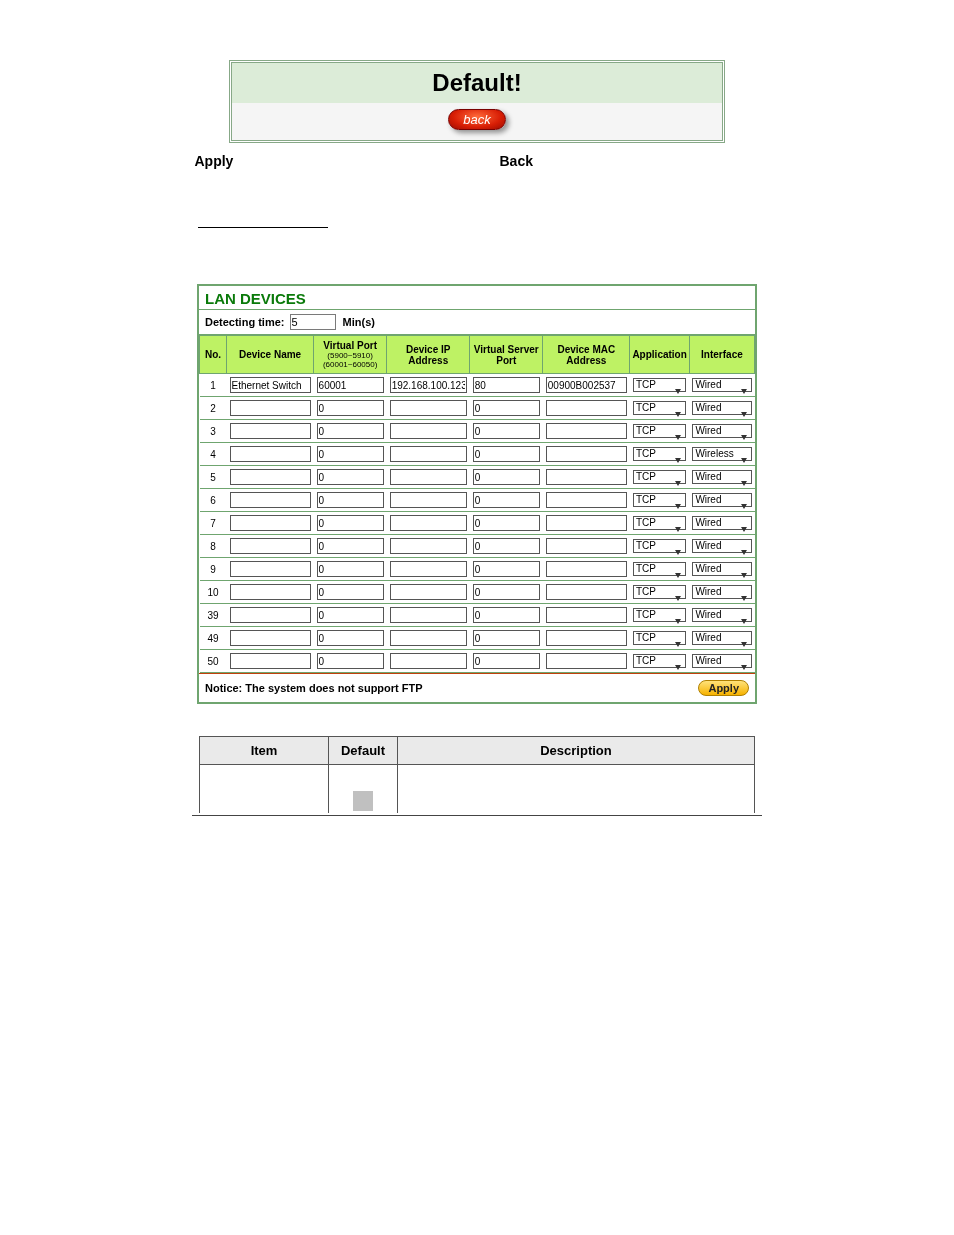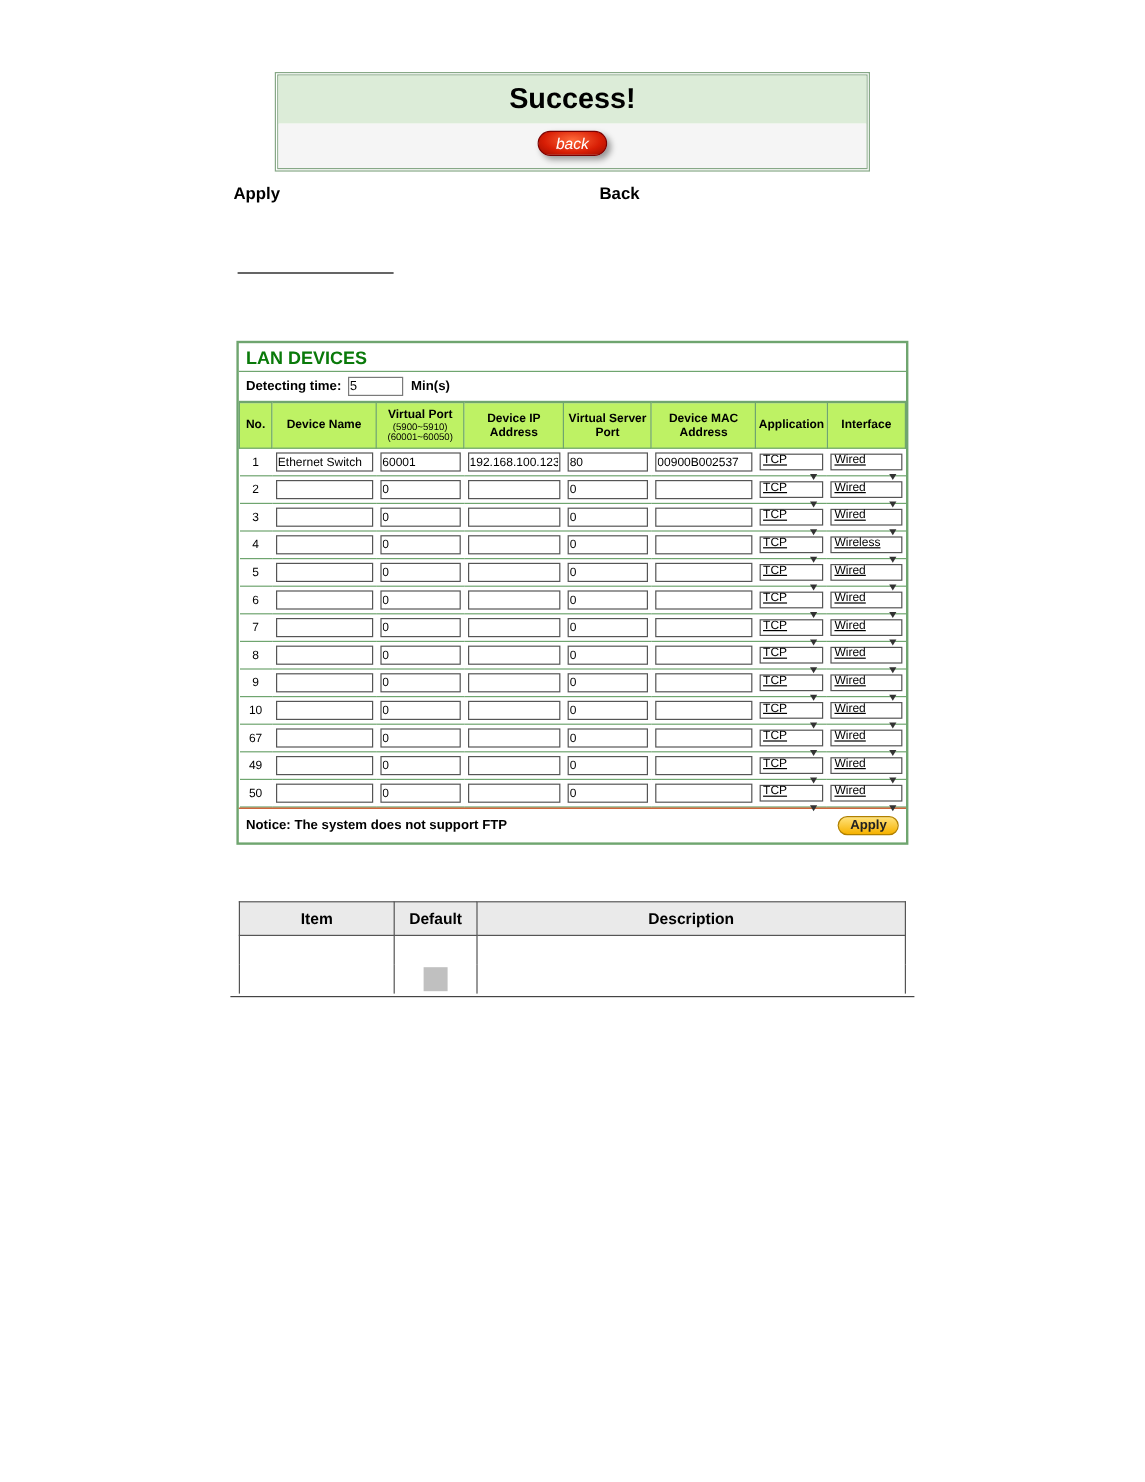--- a/index.html
+++ b/index.html
@@ -149,22 +149,21 @@
   .col-app { width: 48px; }
   .col-iface { width: 60px; }
   .faux-select {
     display: inline-flex;
     border: 1px solid #555;
     height: 14px;
     width: 100%;
     box-sizing: border-box;
     background: #fff;
     font-size: 10px;
-    align-items: flex-end;
-    text-decoration: underline;
+    align-items: center;
   }
   .faux-select .val {
     flex: 1;
     padding: 0 2px;
     text-align: left;
     line-height: 14px;
     overflow: hidden;
   }
   .faux-select .arrow {
     width: 13px;
@@ -195,21 +194,21 @@
     border-radius: 10px;
     padding: 1px 9px;
     font-size: 11px;
     color: #222;
     cursor: pointer;
   }
 
   
   .desc-table {
     width: 556px;
-    margin: 47px auto 0 auto;
+    margin: 32px auto 0 auto;
     border-collapse: collapse;
     font-size: 13px;
   }
   .desc-table th {
     background: #eaeaea;
     border: 1px solid #555;
     padding: 6px 4px;
     font-weight: bold;
   }
   .desc-table td {
@@ -233,21 +232,21 @@
     border-top: 1px solid #444;
     margin: 2px auto 0 auto;
   }
 </style>
 </head>
 <body>
 
 <div class="page">
 
   <div class="dialog-wrap">
-    <div class="dialog-title">Success!</div>
+    <div class="dialog-title">Default!</div>
     <div class="dialog-footer">
       <span class="back-btn">back</span>
     </div>
   </div>
 
   <div class="caption-row">
     <span class="caption-apply">Apply</span>
     <span class="caption-back">Back</span>
   </div>
 
@@ -434,21 +433,21 @@
             <td><div class="faux-select">
                 <span class="val">TCP</span>
                 <span class="arrow"></span>
               </div></td>
             <td><div class="faux-select">
                 <span class="val">Wired</span>
                 <span class="arrow"></span>
               </div></td>
           </tr>
           <tr>
-            <td>67</td>
+            <td>39</td>
             <td><input class="cell-input" value="" style=""></td>
             <td><input class="cell-input" value="0" style=""></td>
             <td><input class="cell-input" value="" style=""></td>
             <td><input class="cell-input" value="0" style=""></td>
             <td><input class="cell-input" value="" style=""></td>
             <td><div class="faux-select">
                 <span class="val">TCP</span>
                 <span class="arrow"></span>
               </div></td>
             <td><div class="faux-select">

